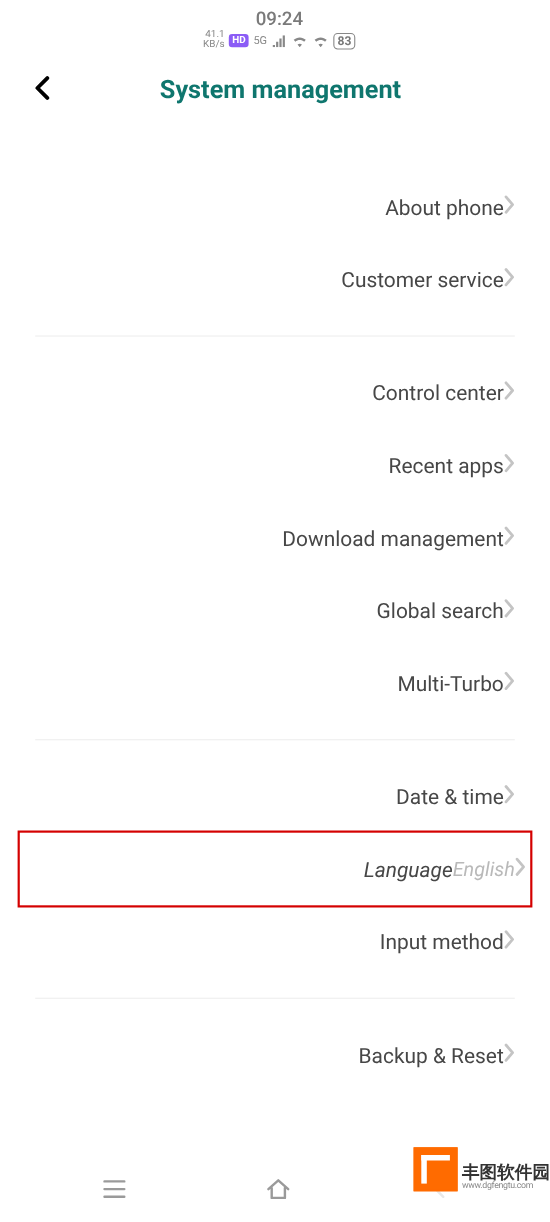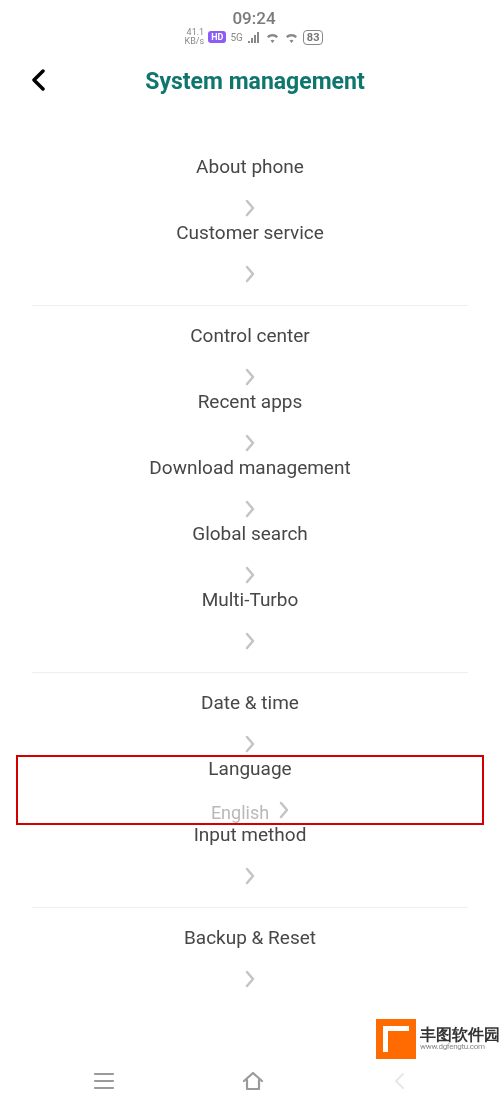--- a/index.html
+++ b/index.html
@@ -86,74 +86,73 @@
       color: #0f766e;
     }
     
     .settings {
       padding: 0 32px;
       margin-top: 40px;
     }
     .row {
       display: flex;
       align-items: center;
-      justify-content: space-between;
+      justify-content: flex-end;
       height: 66px;
       position: relative;
-      flex-direction: column;
     }
     .row-label {
       font-size: 19px;
       color: #474747;
       font-weight: 400;
     }
     .row-right {
       display: flex;
       align-items: center;
-      gap: 10px;
     }
     .row-value {
       font-size: 18px;
       color: #b9b9b9;
     }
     .chevron {
       color: #c4c4c4;
     }
     .divider {
       height: 1px;
       background: #eeeeee;
       margin: 18px 0;
     }
     .highlight {
       border: 2.5px solid #d40000;
       margin: -2px -16px;
-      padding: 0 14px;
+      padding: 0 4px;
+      font-style: italic;
     }
     
     .nav-bar {
       position: absolute;
       bottom: 0;
       left: 0;
       right: 0;
       height: 56px;
       display: flex;
       justify-content: space-around;
       align-items: center;
       padding: 0 30px;
     }
     .nav-btn {
       color: #9a9a9a;
     }
     
     .watermark {
       position: absolute;
       right: 0;
-      bottom: 52px;
-      display: flex;
-      align-items: center;
+      bottom: 28px;
+      display: flex;
+      align-items: flex-end;
       gap: 4px;
     }
     .wm-logo {
       width: 40px;
       height: 40px;
       background: #ff6b00;
       position: relative;
       border: 2px solid #ff6b00;
       display: flex;
       align-items: center;

